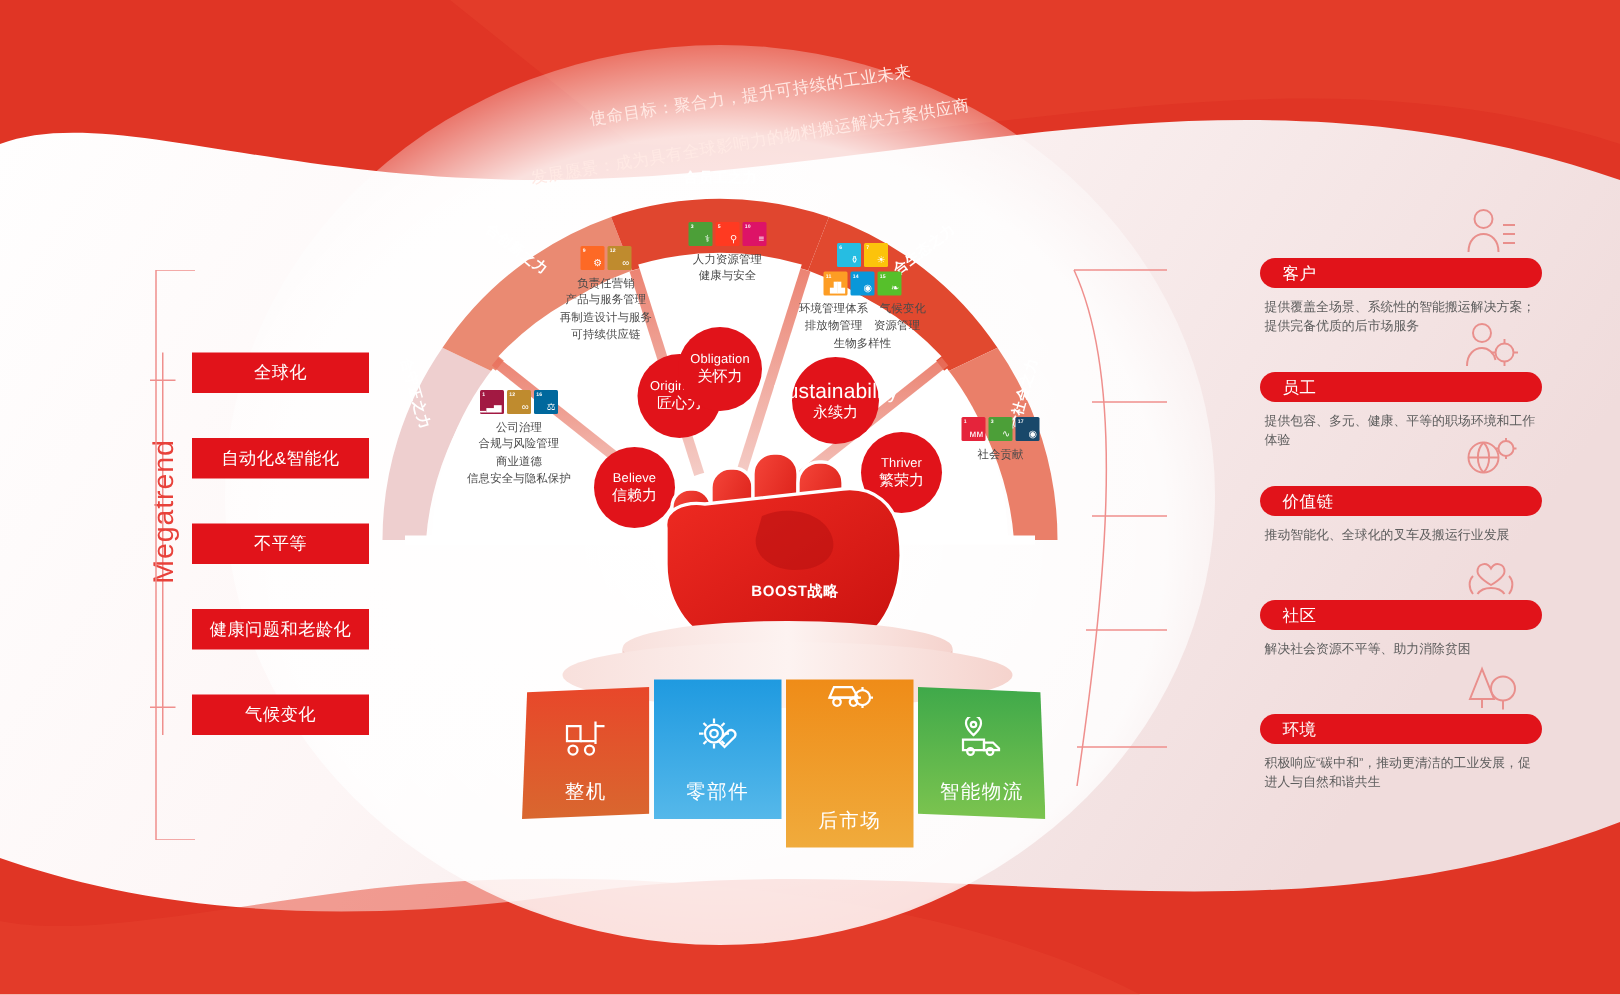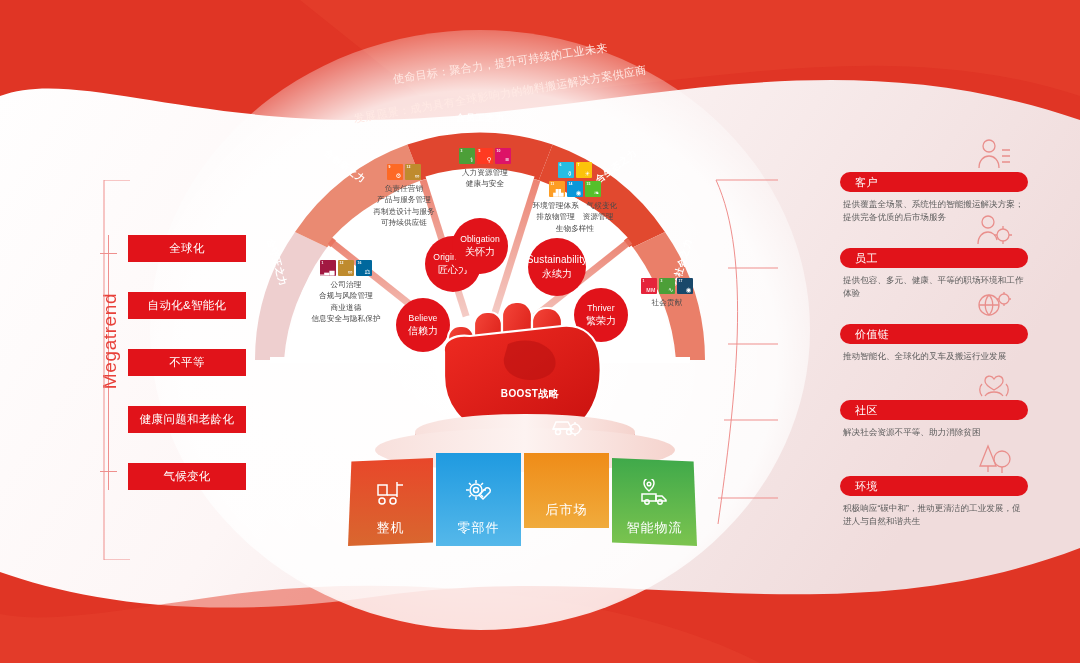--- a/index.html
+++ b/index.html
@@ -284,21 +284,21 @@
       <div class="sdg-row">
         <div class="sdg" style="background:#FD9D24"><span class="num">11</span><span class="gl">▟▙</span></div>
         <div class="sdg" style="background:#0A97D9"><span class="num">14</span><span class="gl">◉</span></div>
         <div class="sdg" style="background:#56C02B"><span class="num">15</span><span class="gl">❧</span></div>
       </div>
       <div>环境管理体系　气候变化</div>
       <div>排放物管理　资源管理</div>
       <div>生物多样性</div>
     </div>
     <div class="pill" style="left:288px; top:178px; width:58px; height:58px;">
-      <span class="en" style="font-size:10px">Sustainability</span>
+      <span class="en" style="font-size:14px">Sustainability</span>
       <span class="cn">永续力</span>
     </div>
 
     <div class="seg-txt" style="left:372px; top:218px; width:110px;">
       <div class="sdg-row">
         <div class="sdg" style="background:#E5243B"><span class="num">1</span><span class="gl">ᴍᴍ</span></div>
         <div class="sdg" style="background:#4C9F38"><span class="num">3</span><span class="gl">∿</span></div>
         <div class="sdg" style="background:#19486A"><span class="num">17</span><span class="gl">◉</span></div>
       </div>
       <div>社会贡献</div>
@@ -379,21 +379,21 @@
         <svg width="32" height="30" viewBox="0 0 32 30" fill="none" stroke="#fff" stroke-width="1.5">
           <circle cx="13" cy="13" r="6"></circle>
           <circle cx="13" cy="13" r="2.5"></circle>
           <path d="M13,3 v3 M13,20 v3 M3,13 h3 M20,13 h3 M6,6 l2,2 M18,18 l2,2 M20,6 l-2,2 M8,18 l-2,2"></path>
           <path d="M20,22 l7,-7 a3,3 0 0 0 -4,-4 l-7,7 z"></path>
         </svg>
       </span>
       <span class="cl">零部件</span>
     </div>
 
-    <div class="card" style="left:176px; top:3px; height:75px; background:linear-gradient(180deg,#ef8c18,#f0ab3c);gap:48px;">
+    <div class="card" style="left:176px; top:3px; height:112px; background:linear-gradient(180deg,#ef8c18,#f0ab3c);gap:48px;">
       <span class="ci">
         <svg width="34" height="28" viewBox="0 0 34 28" fill="none" stroke="#fff" stroke-width="1.5">
           <path d="M3,16 l3,-7 h12 l4,7 z"></path>
           <path d="M3,16 h21"></path>
           <circle cx="8" cy="19" r="2.5"></circle>
             <circle cx="19" cy="19" r="2.5"></circle>
           <circle cx="25" cy="16" r="5"></circle>
           <path d="M25,9 v2 M25,21 v2 M18,16 h2 M30,16 h2"></path>
         </svg>
       </span>

